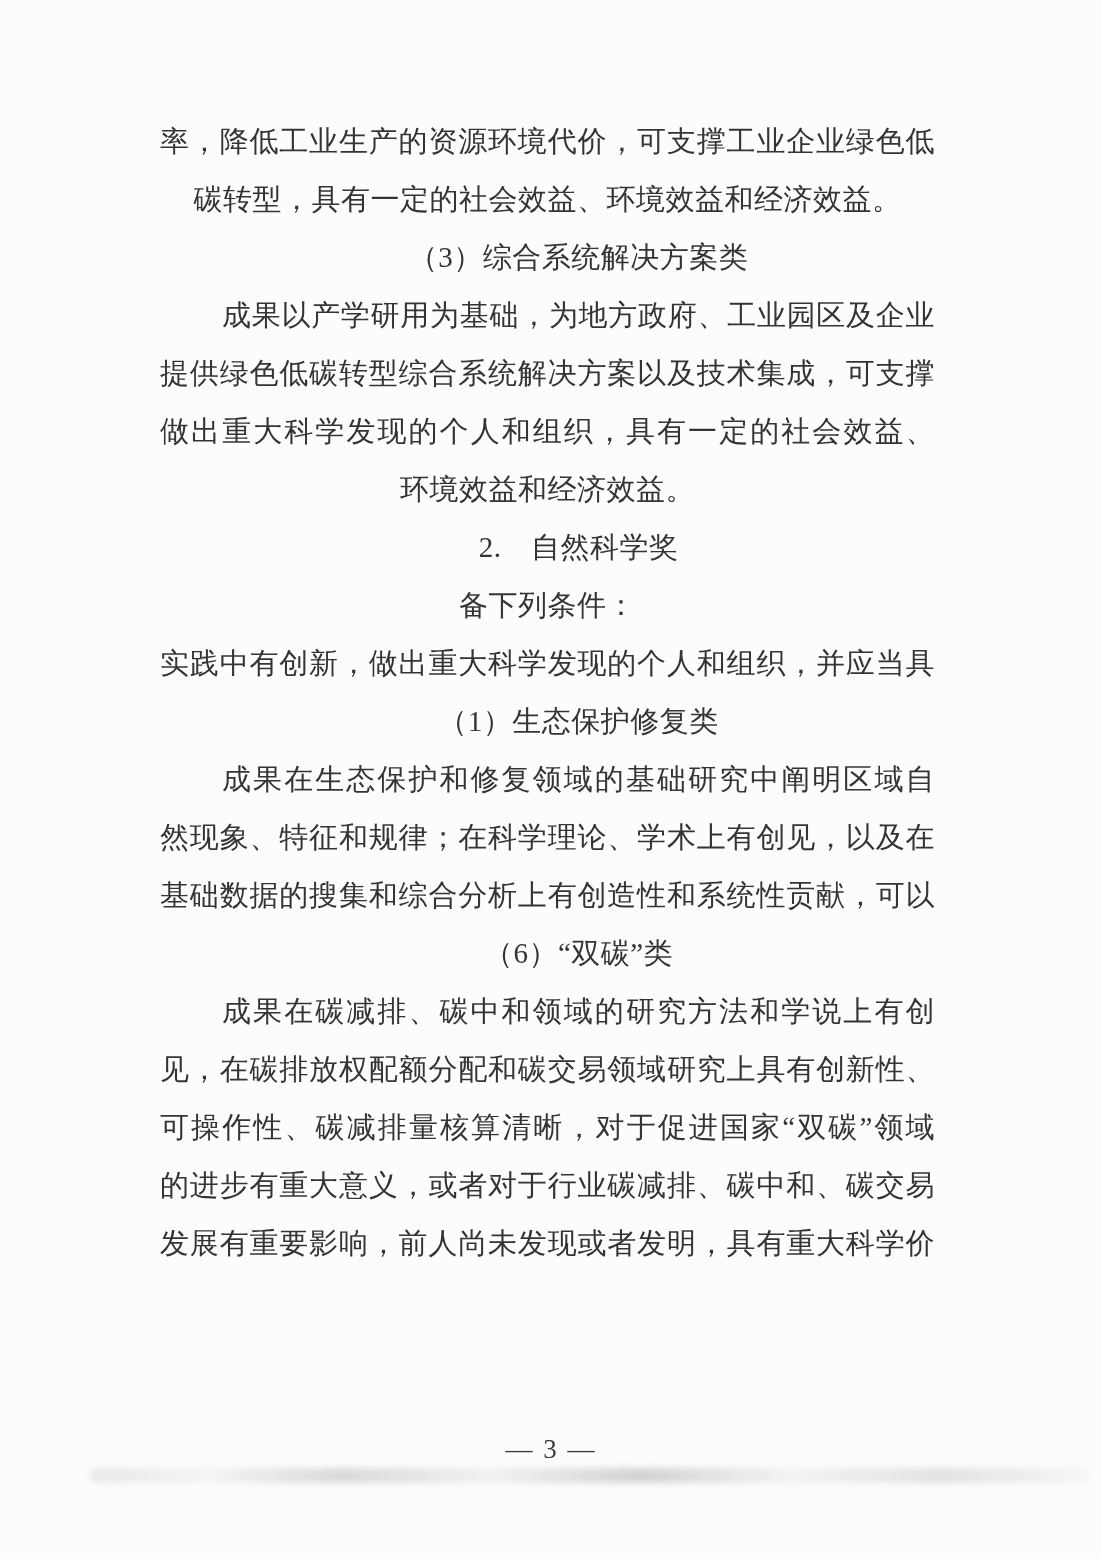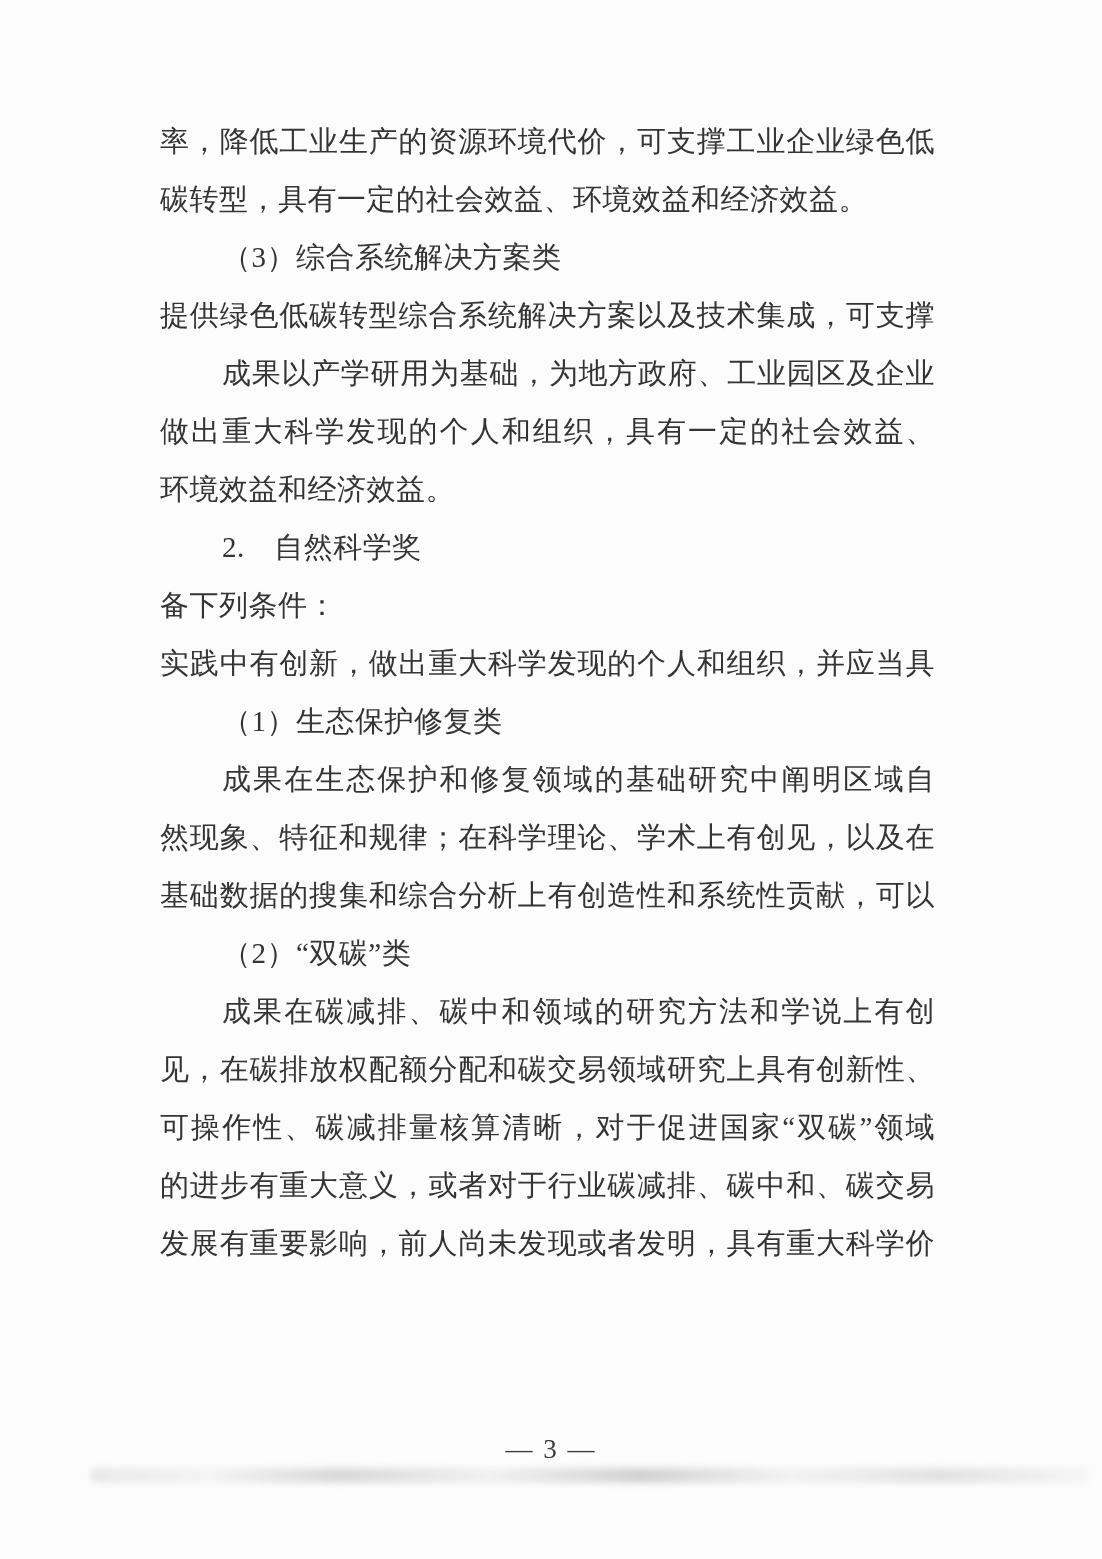--- a/index.html
+++ b/index.html
@@ -21,21 +21,21 @@
     top: 112px;
     left: 160px;
     width: 775px;
     font-size: 29px;
     letter-spacing: 0.5px;
   }
   .ln {
     height: 58px;
     line-height: 58px;
     white-space: nowrap;
-    text-align: left;
+    text-align: center;
   }
   .ln.fill {
     white-space: normal;
     text-align: justify;
     text-align-last: justify;
   }
   .ln.indent {
     text-indent: 62px;
   }
   .page-number {
@@ -68,32 +68,32 @@
   }
 </style>
 </head>
 <body>
 
 <div class="page">
   <div class="text-block">
     <div class="ln fill">率，降低工业生产的资源环境代价，可支撑工业企业绿色低</div>
     <div class="ln">碳转型，具有一定的社会效益、环境效益和经济效益。</div>
     <div class="ln indent">（3）综合系统解决方案类</div>
+    <div class="ln indent fill">成果以产学研用为基础，为地方政府、工业园区及企业</div>
     <div class="ln fill">提供绿色低碳转型综合系统解决方案以及技术集成，可支撑</div>
-    <div class="ln indent fill">成果以产学研用为基础，为地方政府、工业园区及企业</div>
     <div class="ln fill">做出重大科学发现的个人和组织，具有一定的社会效益、</div>
     <div class="ln">环境效益和经济效益。</div>
     <div class="ln indent">2.　自然科学奖</div>
     <div class="ln">备下列条件：</div>
     <div class="ln fill">实践中有创新，做出重大科学发现的个人和组织，并应当具</div>
     <div class="ln indent">（1）生态保护修复类</div>
     <div class="ln indent fill">成果在生态保护和修复领域的基础研究中阐明区域自</div>
     <div class="ln fill">然现象、特征和规律；在科学理论、学术上有创见，以及在</div>
     <div class="ln fill">基础数据的搜集和综合分析上有创造性和系统性贡献，可以</div>
-    <div class="ln indent">（2）“双碳”类</div>
+    <div class="ln indent">（6）“双碳”类</div>
     <div class="ln indent fill">成果在碳减排、碳中和领域的研究方法和学说上有创</div>
     <div class="ln fill">见，在碳排放权配额分配和碳交易领域研究上具有创新性、</div>
     <div class="ln fill">可操作性、碳减排量核算清晰，对于促进国家“双碳”领域</div>
     <div class="ln fill">的进步有重大意义，或者对于行业碳减排、碳中和、碳交易</div>
     <div class="ln fill">发展有重要影响，前人尚未发现或者发明，具有重大科学价</div>
   </div>
 
   <div class="page-number">— 3 —</div>
 
   <div class="scan-smudge"></div>

